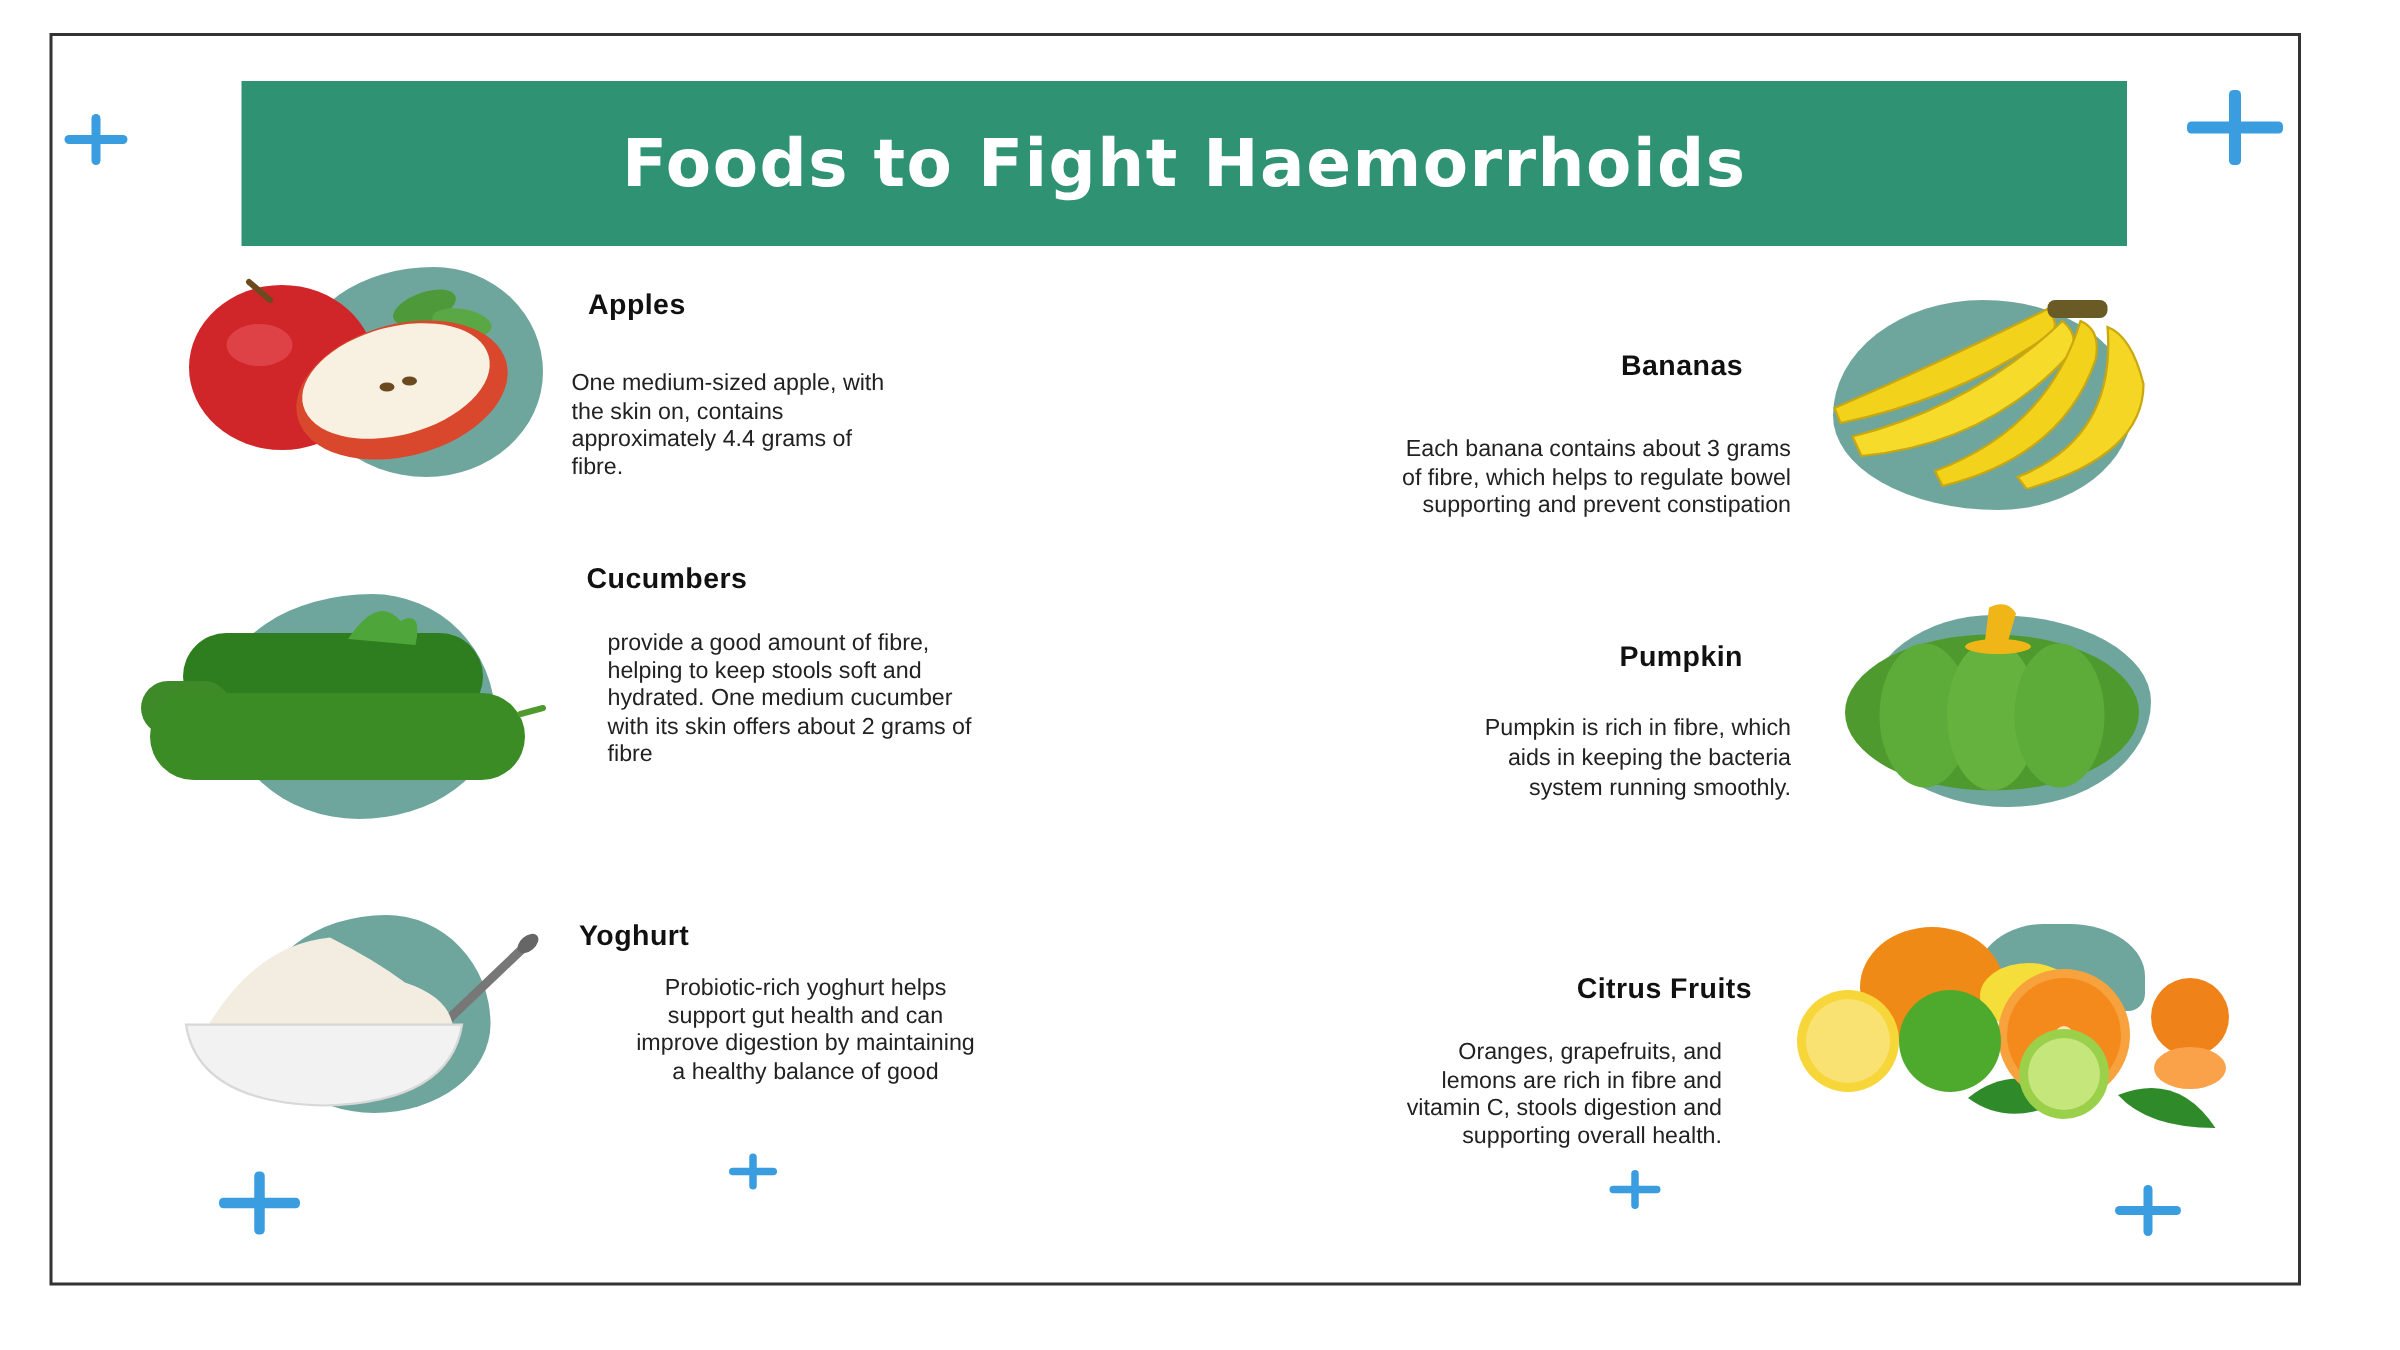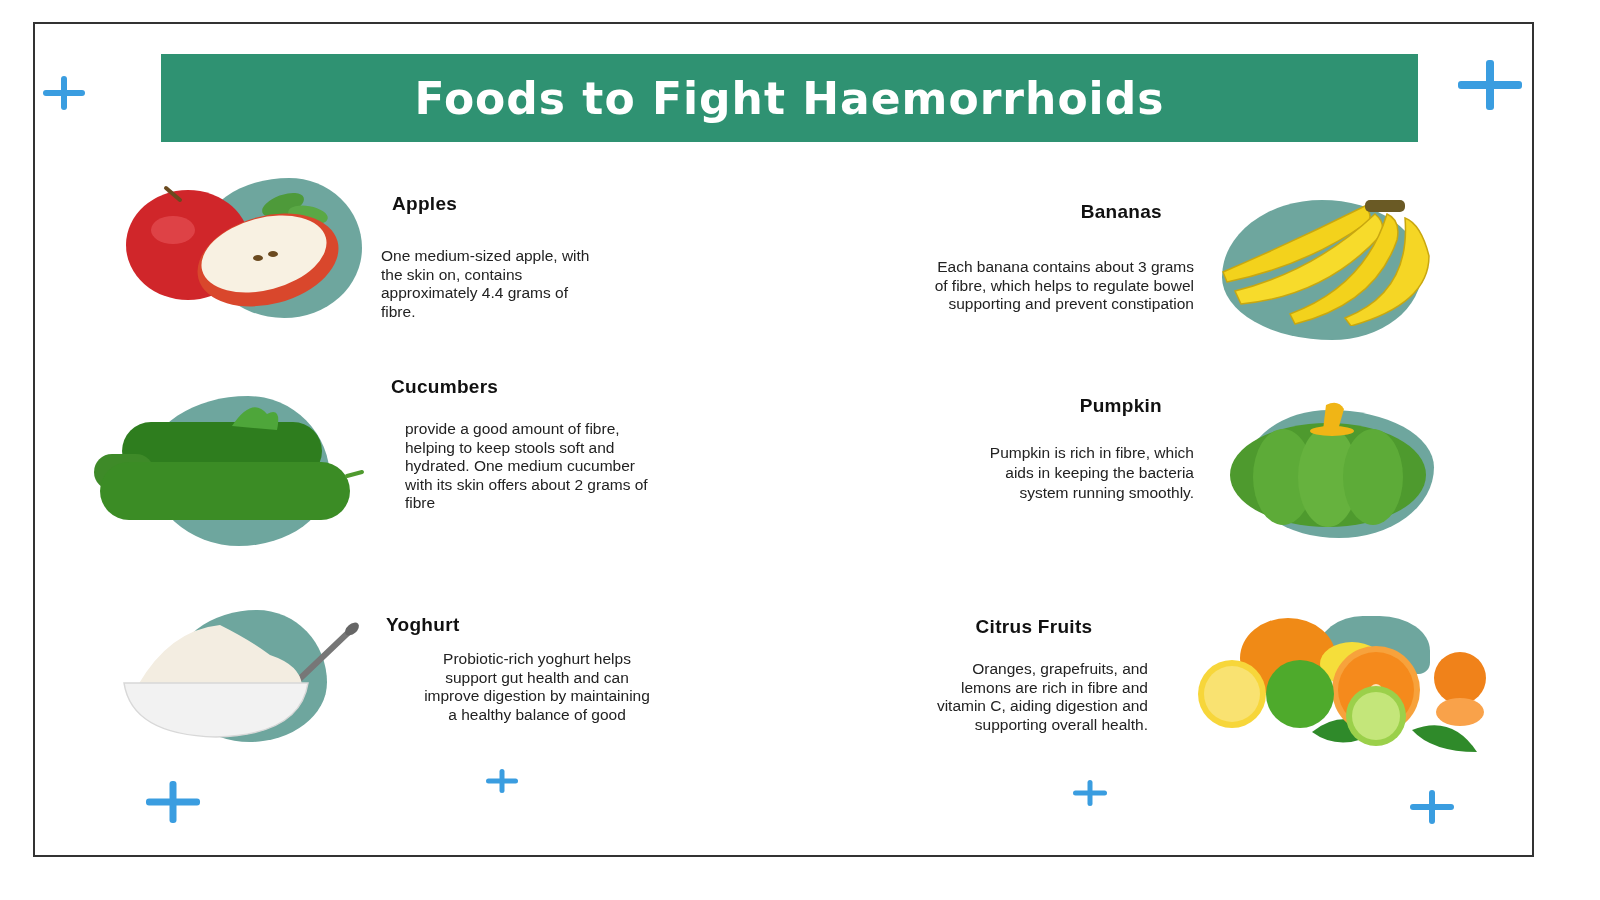--- a/index.html
+++ b/index.html
@@ -1,27 +1,27 @@
 <!DOCTYPE html>
 <html><head>
   <meta charset="utf-8">
   <style>
     html, body { margin: 0; padding: 0; background: #ffffff; }
     body { width: 1600px; height: 900px; position: relative; overflow: hidden; font-family: "Liberation Sans", sans-serif; color: #111; }
     .frame { position: absolute; left: 33px; top: 22px; width: 1501px; height: 835px; border: 2px solid #333; box-sizing: border-box; background: #fff; }
-    .banner { position: absolute; left: 161px; top: 54px; width: 1257px; height: 88px; background: #2f9272; display: flex; align-items: center; justify-content: center; }
+    .banner { position: absolute; left: 161px; top: 54px; width: 1257px; height: 110px; background: #2f9272; display: flex; align-items: center; justify-content: center; }
     .banner h1 { margin: 0; color: #fff; font-family: "DejaVu Sans", sans-serif; font-weight: bold; font-size: 44px; letter-spacing: 1px; }
     .plus { position: absolute; }
     .plus::before, .plus::after { content: ""; position: absolute; background: #3a9de0; border-radius: 3px; }
     .plus::before { left: 0; top: 50%; width: 100%; height: var(--t); transform: translateY(-50%); }
     .plus::after { top: 0; left: 50%; height: 100%; width: var(--t); transform: translateX(-50%); }
     .blob { position: absolute; background: #6ea69e; }
     .title { position: absolute; font-weight: bold; font-size: 19px; color: #111; letter-spacing: 0.3px; margin: 0; }
     .desc { position: absolute; font-size: 15.5px; line-height: 18.5px; color: #222; margin: 0; }
-    .right { text-align: right; }
+    .right { text-align: right; margin-top: 33px; }
     .pic { position: absolute; }
   </style>
 </head>
 <body>
 
 <div class="frame"></div>
 
 <div class="banner">
   <h1>Foods to Fight Haemorrhoids</h1>
 </div>
@@ -137,20 +137,20 @@
     <circle cx="184" cy="78" r="44" fill="#f7a23c"></circle>
     <circle cx="184" cy="78" r="38" fill="#f58a1c"></circle>
     <circle cx="184" cy="78" r="6" fill="#fde5b8"></circle>
     <circle cx="40" cy="82" r="34" fill="#f7d63a"></circle>
     <circle cx="40" cy="82" r="28" fill="#f9e271"></circle>
     <circle cx="108" cy="82" r="34" fill="#4eaa2c"></circle>
     <circle cx="184" cy="104" r="30" fill="#9bd04a"></circle>
     <circle cx="184" cy="104" r="24" fill="#c4e67a"></circle>
     <ellipse cx="268" cy="100" rx="24" ry="14" fill="#f9a24a"></ellipse>
   </svg>
-  <h2 class="title right" style="left:900px;top:616px;width:268px;text-align:center;">Citrus Fruits</h2>
+  <h2 class="title right" style="left:900px;top:616px;width:268px;">Citrus Fruits</h2>
   <div class="desc right" style="left:840px;top:660px;width:308px;">
     <div>Oranges, grapefruits, and</div>
     <div>lemons are rich in fibre and</div>
-    <div>vitamin C, aiding digestion and</div>
+    <div>vitamin C, stools digestion and</div>
     <div>supporting overall health.</div>
   </div>
 </section>
 
 </body></html>

